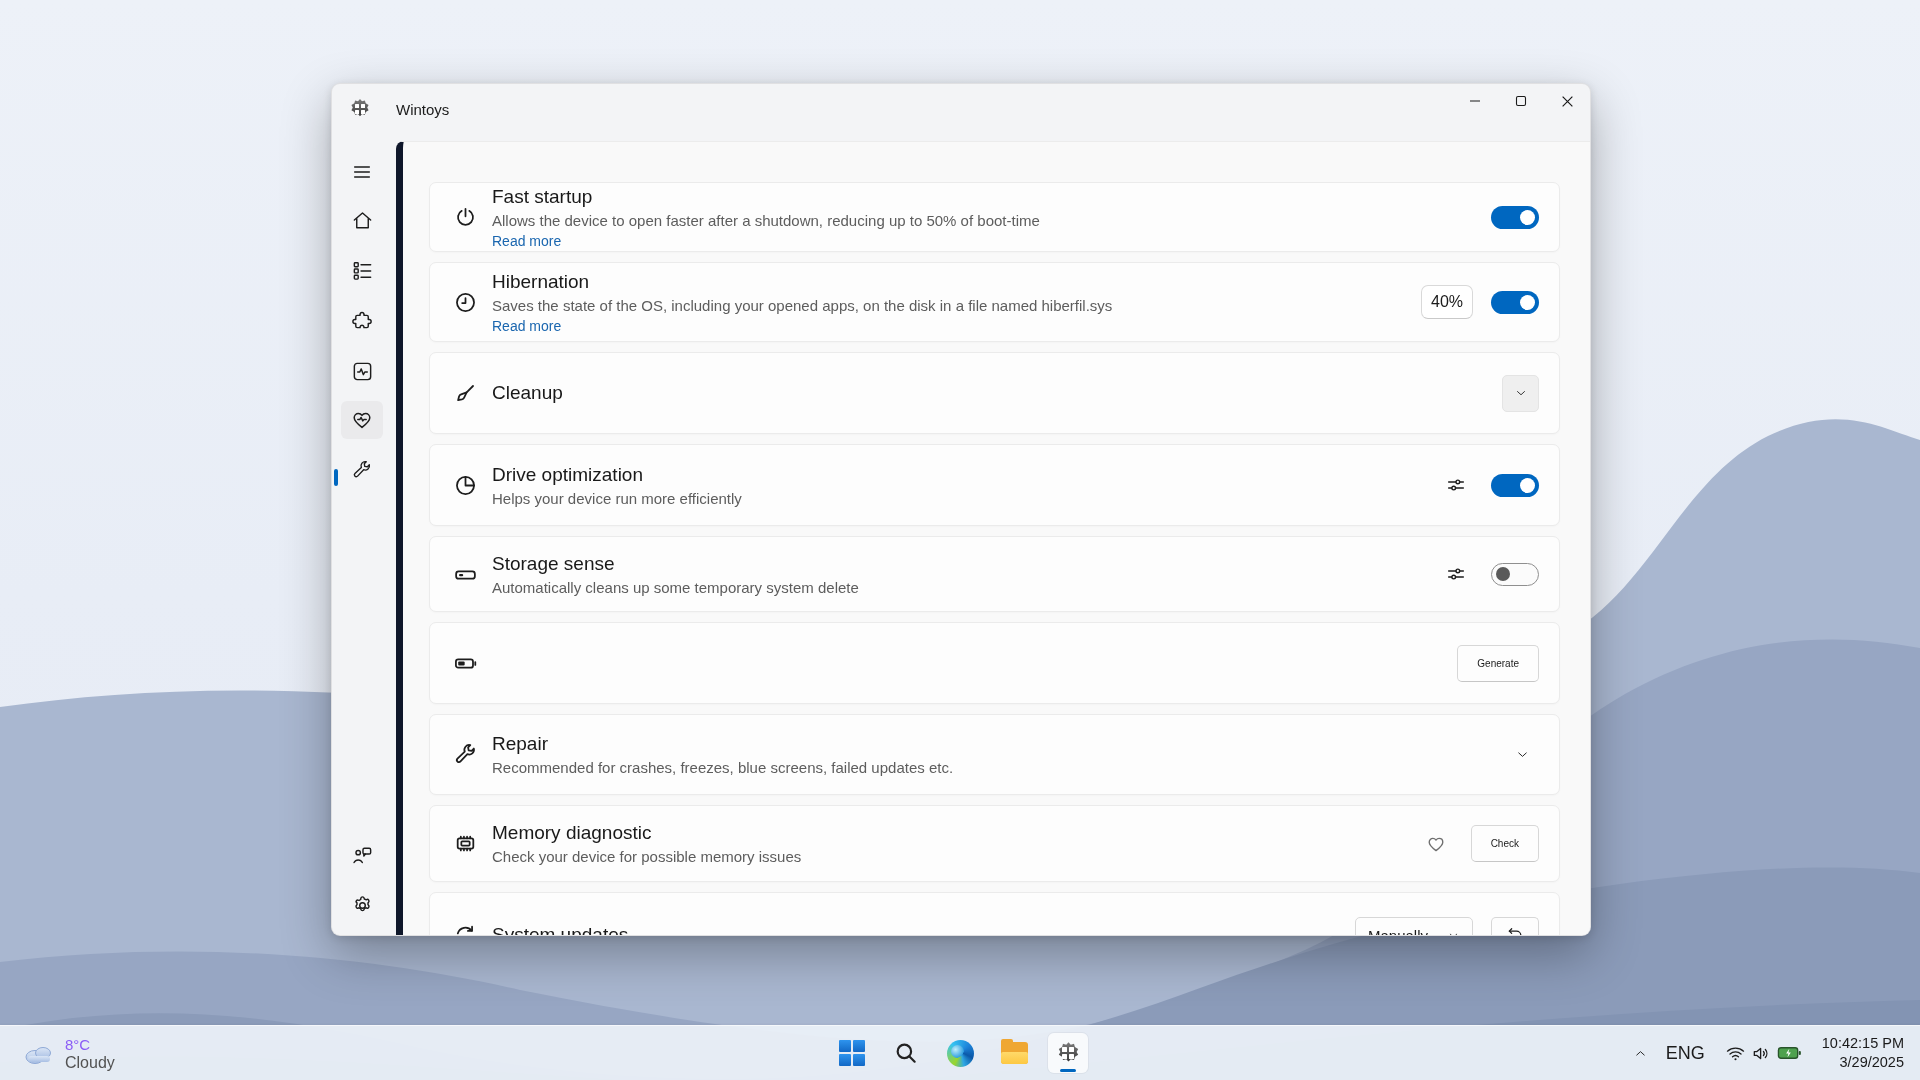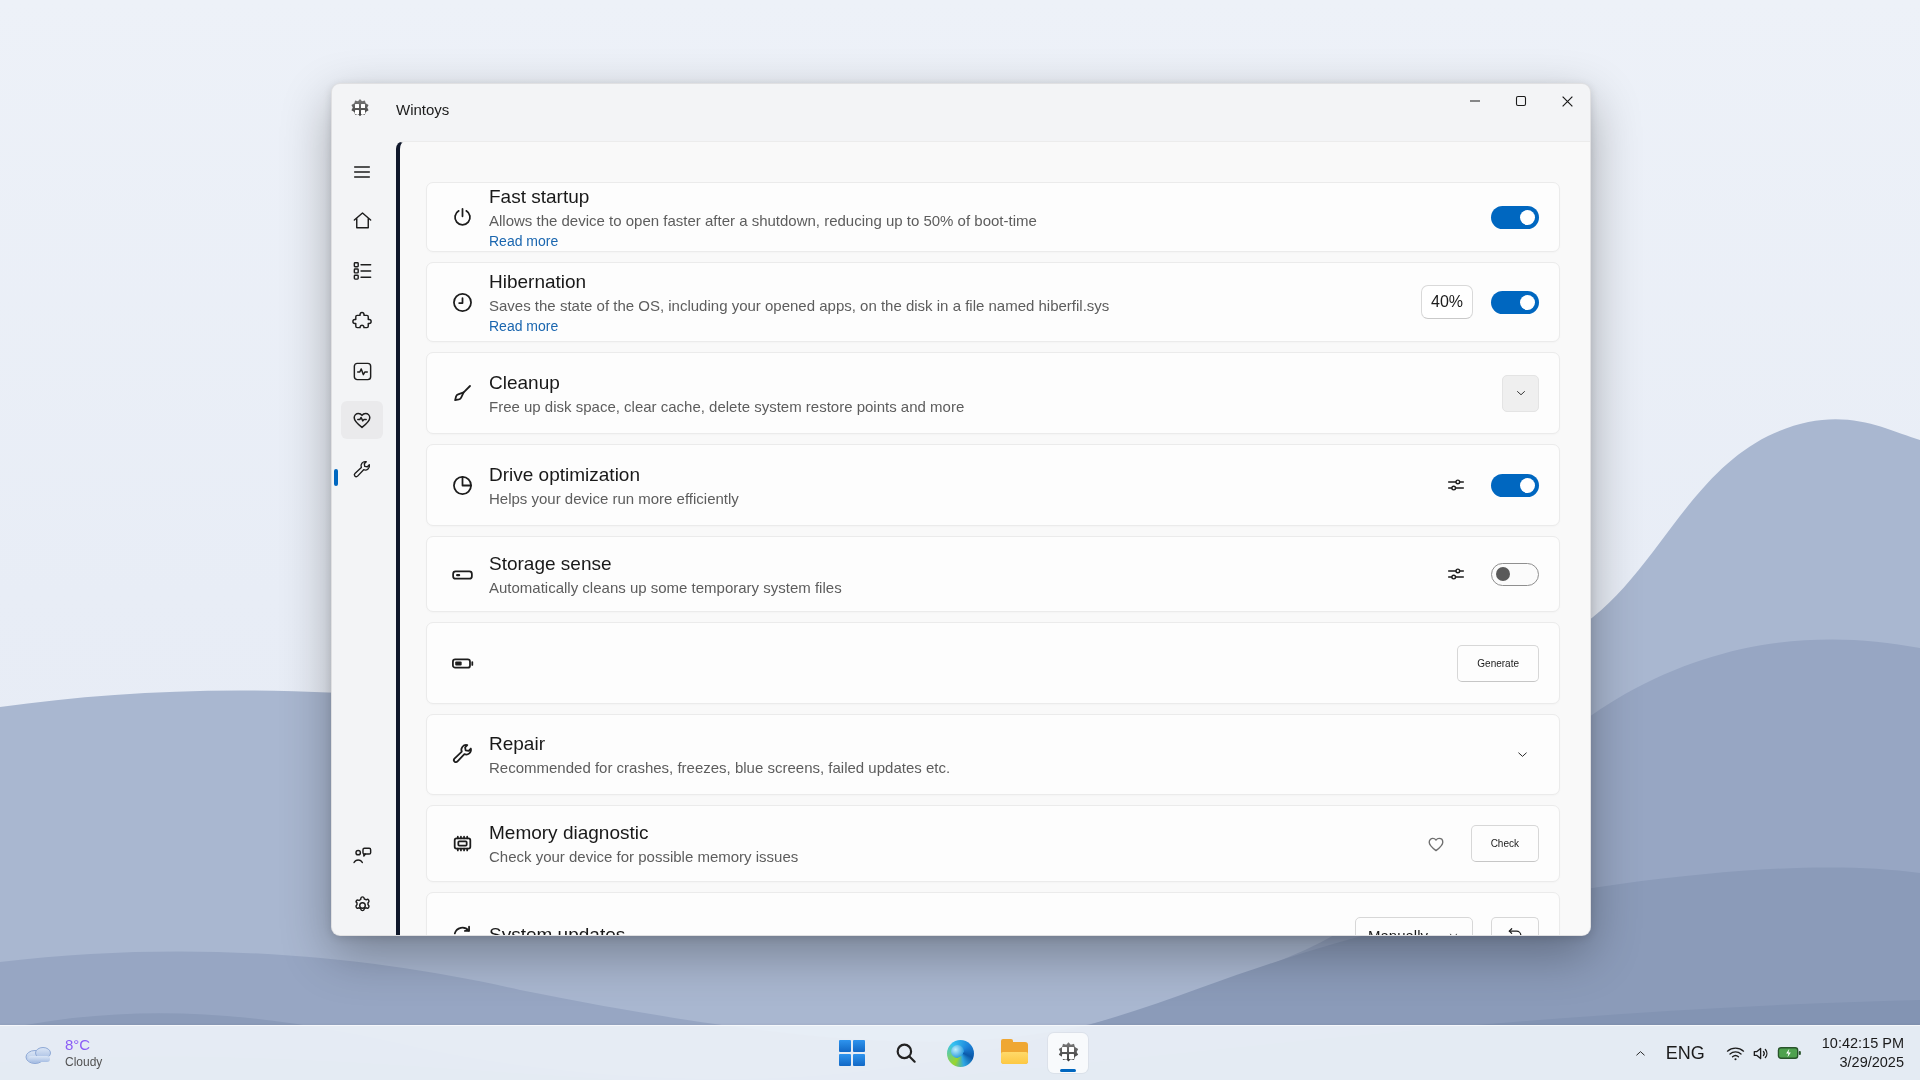--- a/index.html
+++ b/index.html
@@ -18,21 +18,21 @@
   .caption{position:absolute;right:0;top:0;display:flex;}
   .cap-btn{width:46px;height:34px;display:flex;align-items:center;justify-content:center;background:transparent;border:none;cursor:pointer;}
   
   .sidebar{position:absolute;left:0;top:57px;width:64px;bottom:0;}
   .side-item{position:absolute;left:9px;width:42px;height:38px;border-radius:6px;
              display:flex;align-items:center;justify-content:center;}
   .side-item.selected{background:#eaeaec;}
   .sel-pill{position:absolute;left:2px;width:3.5px;height:17px;border-radius:2px;background:#0067c0;}
   
   .panel{position:absolute;left:64px;top:57px;right:0;bottom:0;background:#f9f9f9;
-         border-top-left-radius:8px;border-top:1px solid #ececec;border-left:4px solid #0f172a;
+         border-top-left-radius:8px;border-top:1px solid #ececec;border-left:7px solid #0f172a;
          padding:40px 30px 0 26px;box-sizing:border-box;display:flex;flex-direction:column;gap:10px;overflow:hidden;}
   .card{background:#fdfdfd;border:1px solid #ebebeb;border-radius:7px;
         display:flex;align-items:center;padding:0 20px 0 22px;box-sizing:border-box;flex:0 0 auto;
         box-shadow:0 1px 2px rgba(0,0,0,.025);}
   .row-icon{width:26px;display:flex;align-items:center;justify-content:center;margin-right:14px;flex:0 0 auto;}
   .row-text{display:flex;flex-direction:column;justify-content:center;}
   .row-title{font-size:19px;line-height:26px;color:#191919;}
   .row-desc{font-size:15px;line-height:21px;color:#5d5d5d;}
   .read-more{font-size:14px;line-height:19px;color:#1a66af;margin-top:1px;text-decoration:none;width:max-content;cursor:pointer;}
   .controls{margin-left:auto;display:flex;align-items:center;gap:18px;}
@@ -49,21 +49,21 @@
   .sq-btn{width:35px;height:35px;background:#efefef;border:1px solid #e4e4e4;border-radius:5px;
           display:flex;align-items:center;justify-content:center;cursor:pointer;}
   .ghost-btn{background:transparent;border:none;cursor:pointer;display:flex;align-items:center;justify-content:center;width:34px;height:34px;}
   .drop-btn{height:37px;min-width:118px;background:#fdfdfd;border:1px solid #d7d7d7;border-radius:5px;display:flex;
             align-items:center;justify-content:space-between;padding:0 12px;font-size:15px;cursor:pointer;box-sizing:border-box;}
   
   .taskbar{position:absolute;left:0;bottom:0;width:1920px;height:54px;background:rgba(237,242,249,.92);
            border-top:1px solid rgba(255,255,255,.6);box-shadow:0 -1px 2px rgba(0,0,0,.04);}
   .weather{position:absolute;left:14px;top:6px;display:flex;align-items:center;gap:9px;height:42px;padding:0 8px;border-radius:6px;cursor:pointer;}
   .weather-temp{font-size:15px;line-height:18px;color:#8b5cf6;}
-  .weather-cond{font-size:12px;line-height:17px;color:#525252;}
+  .weather-cond{font-size:16px;line-height:17px;color:#525252;}
   .tb-center{position:absolute;left:832px;top:7px;display:flex;gap:14px;}
   .tb-btn{width:40px;height:40px;border-radius:6px;display:flex;align-items:center;justify-content:center;position:relative;cursor:pointer;border:none;background:transparent;}
   .tb-btn.active{background:rgba(255,255,255,.72);box-shadow:0 0 0 1px rgba(0,0,0,.04);}
   .tb-pill{position:absolute;bottom:1px;left:50%;transform:translateX(-50%);width:16px;height:3px;border-radius:2px;background:#0067c0;}
   .tray{position:absolute;right:10px;top:0;height:54px;display:flex;align-items:center;gap:6px;}
   .tray-item{height:40px;display:flex;align-items:center;justify-content:center;border-radius:6px;padding:0 6px;cursor:pointer;}
   .tray-lang{font-size:18px;}
   .clock{display:flex;flex-direction:column;align-items:flex-end;font-size:14.5px;line-height:19px;padding:0 6px;cursor:pointer;}
   
   .start-grid{width:26px;height:26px;display:grid;grid-template-columns:12px 12px;grid-template-rows:12px 12px;gap:2px;}
@@ -240,21 +240,20 @@
 
     <div class="card" style="min-height:82px">
       <span class="row-icon">
         <svg width="25" height="25" viewBox="0 0 24 24" class="ic2">
           <path d="M19.2 4.8l-6.1 6.1"></path>
           <path d="M13.1 10.9l-5.3 1.9a3.2 3.2 0 0 0-2 2.1l-.9 3.5 3.6-.7a3.2 3.2 0 0 0 2.2-1.8l2.4-5Z"></path>
         </svg>
       </span>
       <div class="row-text">
         <div class="row-title">Cleanup</div>
-        <div class="row-desc">Free up disk space, clear cache, delete system restore points and more</div>
       </div>
       <div class="controls">
         <div class="sq-btn">
           <svg width="14" height="14" viewBox="0 0 24 24" class="ic">
               <path d="M6 9.5l6 5.5 6-5.5"></path>
             </svg>
         </div>
       </div>
     </div>
 
@@ -285,21 +284,21 @@
 
     <div class="card" style="min-height:76px">
       <span class="row-icon">
         <svg width="25" height="25" viewBox="0 0 24 24" class="ic2">
           <rect x="3" y="9" width="18" height="7" rx="2.4"></rect>
             <rect x="5.8" y="11.4" width="4" height="2.3" rx="1.1" fill="#1d1d1d" stroke="none"></rect>
         </svg>
       </span>
       <div class="row-text">
         <div class="row-title">Storage sense</div>
-        <div class="row-desc">Automatically cleans up some temporary system files</div>
+        <div class="row-desc">Automatically cleans up some temporary system delete</div>
       </div>
       <div class="controls">
         <button class="ghost-btn">
           <svg width="22" height="22" viewBox="0 0 24 24" class="ic">
             <path d="M4 8.7h16M4 15.3h16"></path>
               <circle cx="14" cy="8.7" r="2" fill="#fdfdfd"></circle>
               <circle cx="9.5" cy="15.3" r="2" fill="#fdfdfd"></circle>
           </svg>
         </button>
         <div class="toggle off">

